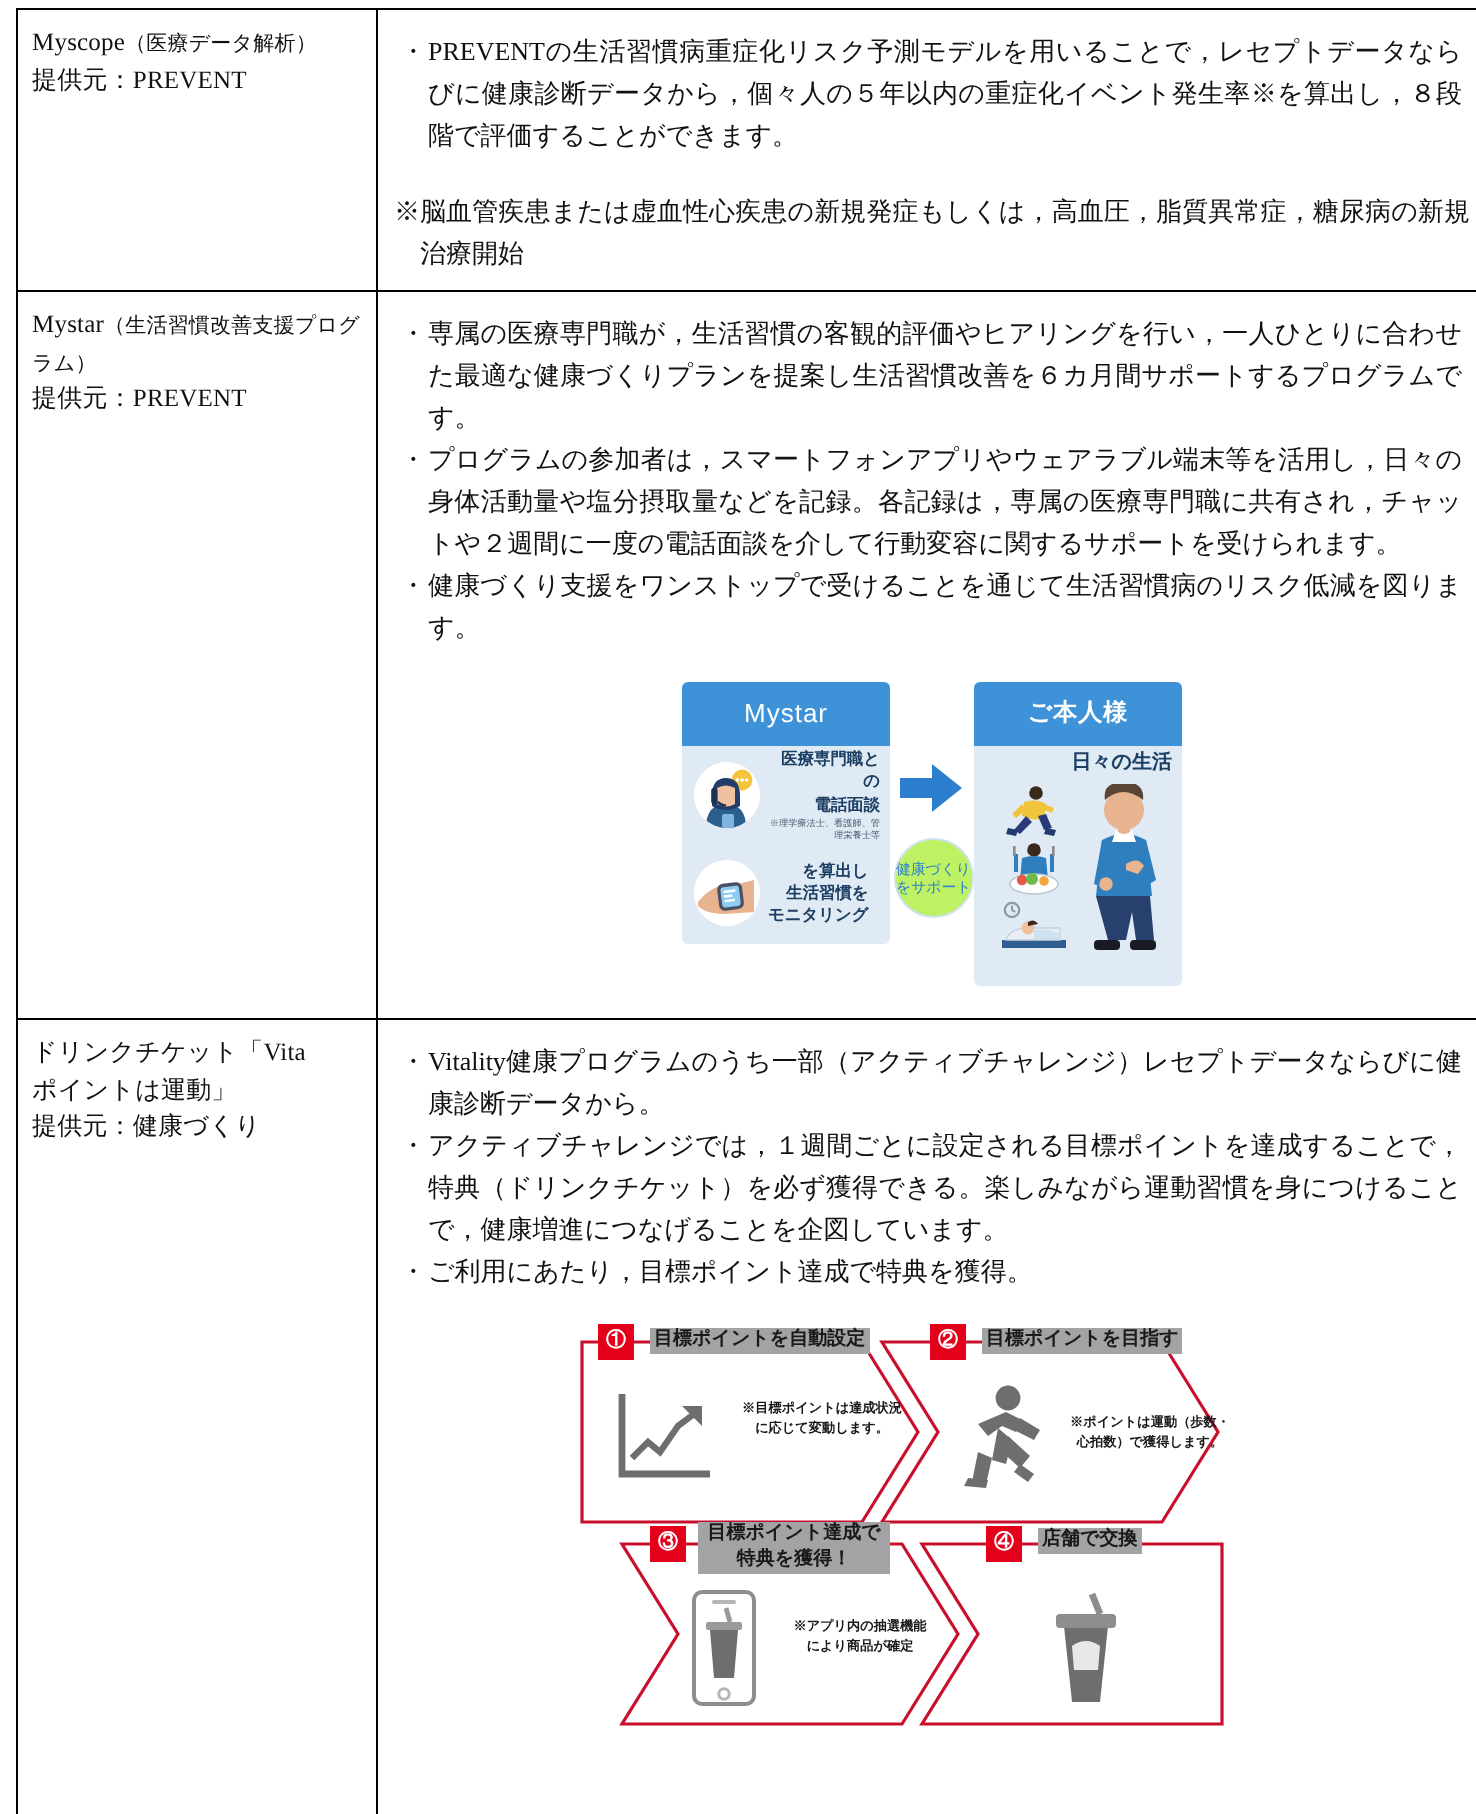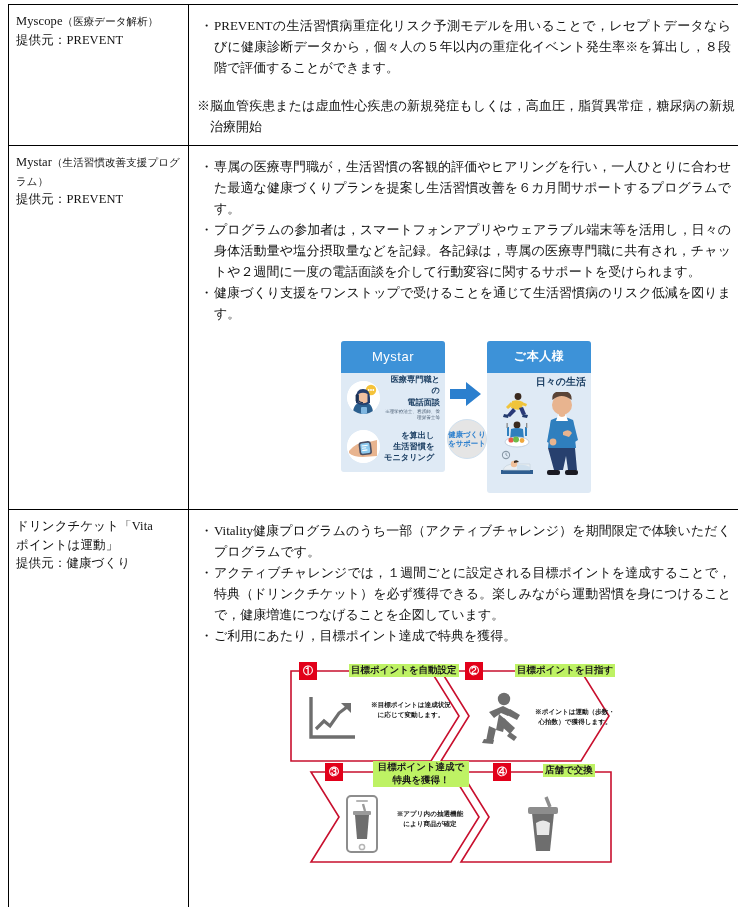--- a/index.html
+++ b/index.html
@@ -128,28 +128,27 @@
     display: flex;
     align-items: flex-start;
     justify-content: center;
     padding-top: 38px;
   }
   .badge-circle {
     position: absolute;
     top: 78px; left: 2px;
     width: 38px; height: 38px;
     border-radius: 50%;
-    background: #e5e5e5;
+    background: #bef264;
     border: 1px solid #cfe0ef;
     color: #2b7fce;
     font-size: 7.4px;
-    font-weight: bold;
+    font-weight: normal;
     display: flex;
     flex-direction: column;
-    align-items: center;
     justify-content: center;
     line-height: 1.3;
     z-index: 4;
   }
   .daily-label {
     font-size: 10px; color: #1c3f63; font-weight: bold;
     margin: 0 0 2px 18px;
   }
   .right-inner { display: flex; }
   .right-icons { width: 46px; }
@@ -173,26 +172,25 @@
     line-height: 18px;
     text-align: center;
     z-index: 5;
   }
   .step-title {
     position: absolute;
     top: -8px; left: 40px;
     font-size: 9.5px;
     font-weight: bold;
     color: #1a1a1a;
-    background: #bef264;
+    background: #a3a3a3;
     padding: 0 2px;
     z-index: 5;
     line-height: 1.35;
     white-space: nowrap;
-    margin-left: 24px;
   }
   .step-title.two-line { white-space: normal; width: 92px; }
   .step-note {
     position: absolute;
     font-size: 6.6px;
     font-weight: bold;
     color: #1a1a1a;
     line-height: 1.45;
     text-align: center;
   }
@@ -380,21 +378,21 @@
       <div class="name-cell">
         <div class="name-title">
           <span>ドリンクチケット「Vita</span><br><span>ポイントは運動」</span>
         </div>
         <div class="name-provider">提供元：健康づくり</div>
       </div>
     </td>
     <td class="col-desc">
       <div class="desc-cell">
         <ul class="bullets">
-          <li><span>Vitality健康プログラムのうち一部（アクティブチャレンジ）を期間限定で体験いただくプログラムです。</span></li>
+          <li><span>Vitality健康プログラムのうち一部（アクティブチャレンジ）レセプトデータならびに健康診断データから。</span></li>
           <li><span>アクティブチャレンジでは，１週間ごとに設定される目標ポイントを達成することで，特典（ドリンクチケット）を必ず獲得できる。楽しみながら運動習慣を身につけることで，健康増進につなげることを企図しています。</span></li>
           <li><span>ご利用にあたり，目標ポイント達成で特典を獲得。</span></li>
         </ul>
 
         <div class="vitality-fig">
           <svg width="370" height="215" viewBox="0 0 370 215">
 
             <path d="M10 12 L150 12 L178 57 L150 102 L10 102 Z" class="red-line"></path>
 
             <path d="M160 12 L300 12 L328 57 L300 102 L160 102 L188 57 Z" class="red-line"></path>

